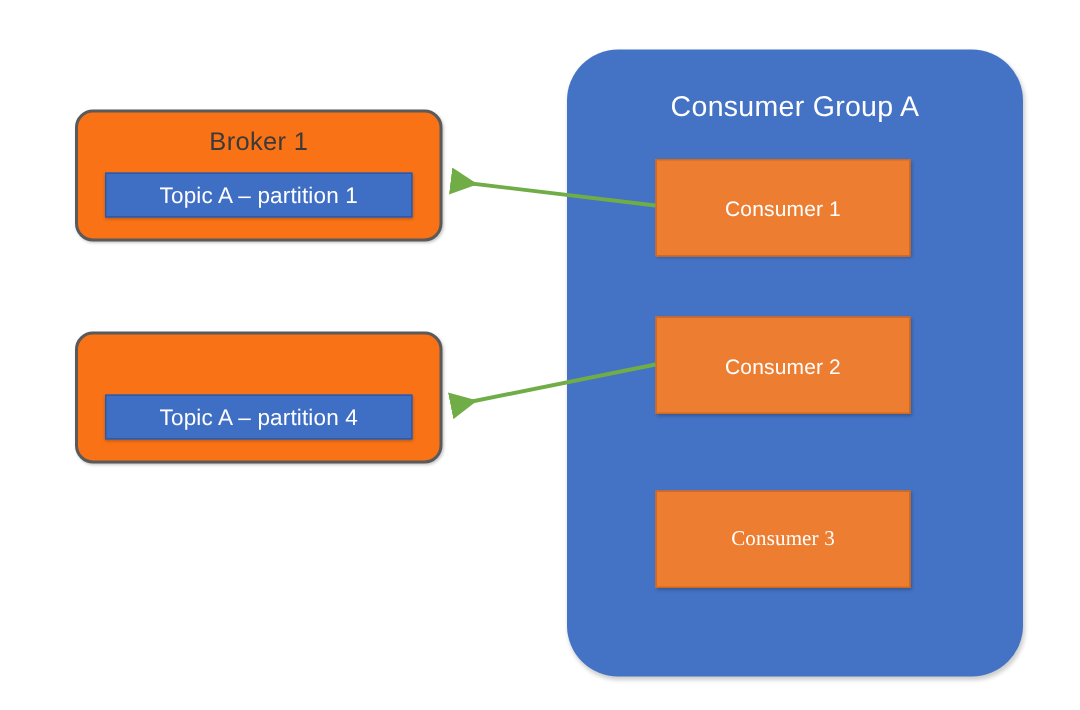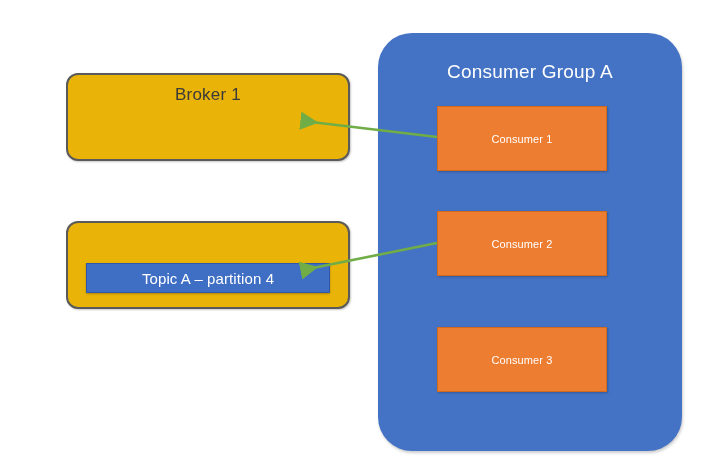--- a/index.html
+++ b/index.html
@@ -14,23 +14,23 @@
     position: relative;
     width: 720px;
     height: 473px;
     background: #ffffff;
     overflow: hidden;
   }
 
   
   .broker-box {
     position: absolute;
-    left: 66px;
-    width: 284px;
-    background: #eab308;
+    left: 50px;
+    width: 245px;
+    background: #f97316;
     border: 2px solid #5a5a5a;
     border-radius: 12px;
     box-sizing: border-box;
     box-shadow: 1px 1px 2px rgba(0,0,0,0.22);
   }
   #broker-1 { top: 73px;  height: 88px; }
   #broker-2 { top: 221px; height: 88px; }
 
   .broker-title {
     text-align: center;
@@ -95,25 +95,25 @@
     background: #ED7D31;
     border: 1px solid #d2691c;
     box-sizing: border-box;
     box-shadow: 1px 1px 2px rgba(0,0,0,0.22);
     display: flex;
     align-items: center;
     justify-content: center;
   }
   #consumer-1 { top: 73px; }
   #consumer-2 { top: 178px; }
-  #consumer-3 { top: 294px; }
+  #consumer-3 { top: 294px; font-family: Liberation Serif, serif; }
 
   .consumer-label {
     color: #ffffff;
-    font-size: 11px;
+    font-size: 14px;
     white-space: nowrap;
     letter-spacing: 0.1px;
   }
 
   
   #arrows {
     position: absolute;
     left: 0;
     top: 0;
     width: 720px;
@@ -121,20 +121,23 @@
     pointer-events: none;
   }
 </style>
 </head>
 <body>
 
 <div id="canvas">
 
   <div class="broker-box" id="broker-1">
     <div class="broker-title">Broker 1</div>
+    <div class="partition-bar">
+      <span class="partition-label">Topic A – partition 1</span>
+    </div>
   </div>
 
   <div class="broker-box" id="broker-2">
     <div class="partition-bar">
       <span class="partition-label">Topic A – partition 4</span>
     </div>
   </div>
 
   <div id="consumer-group-panel">
     <div id="consumer-group-title">Consumer Group A</div>

